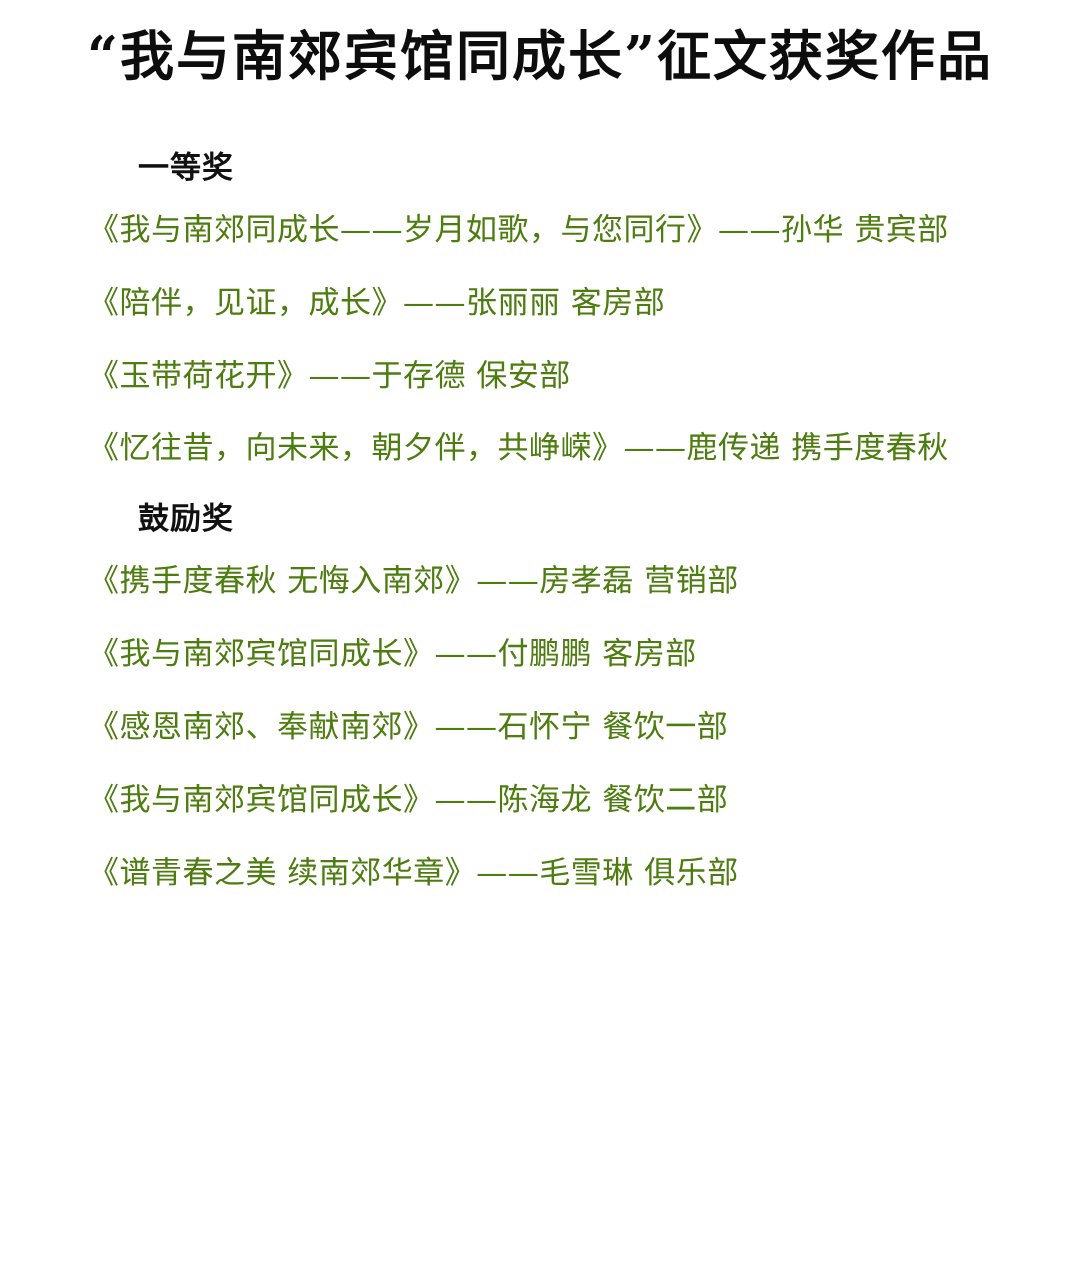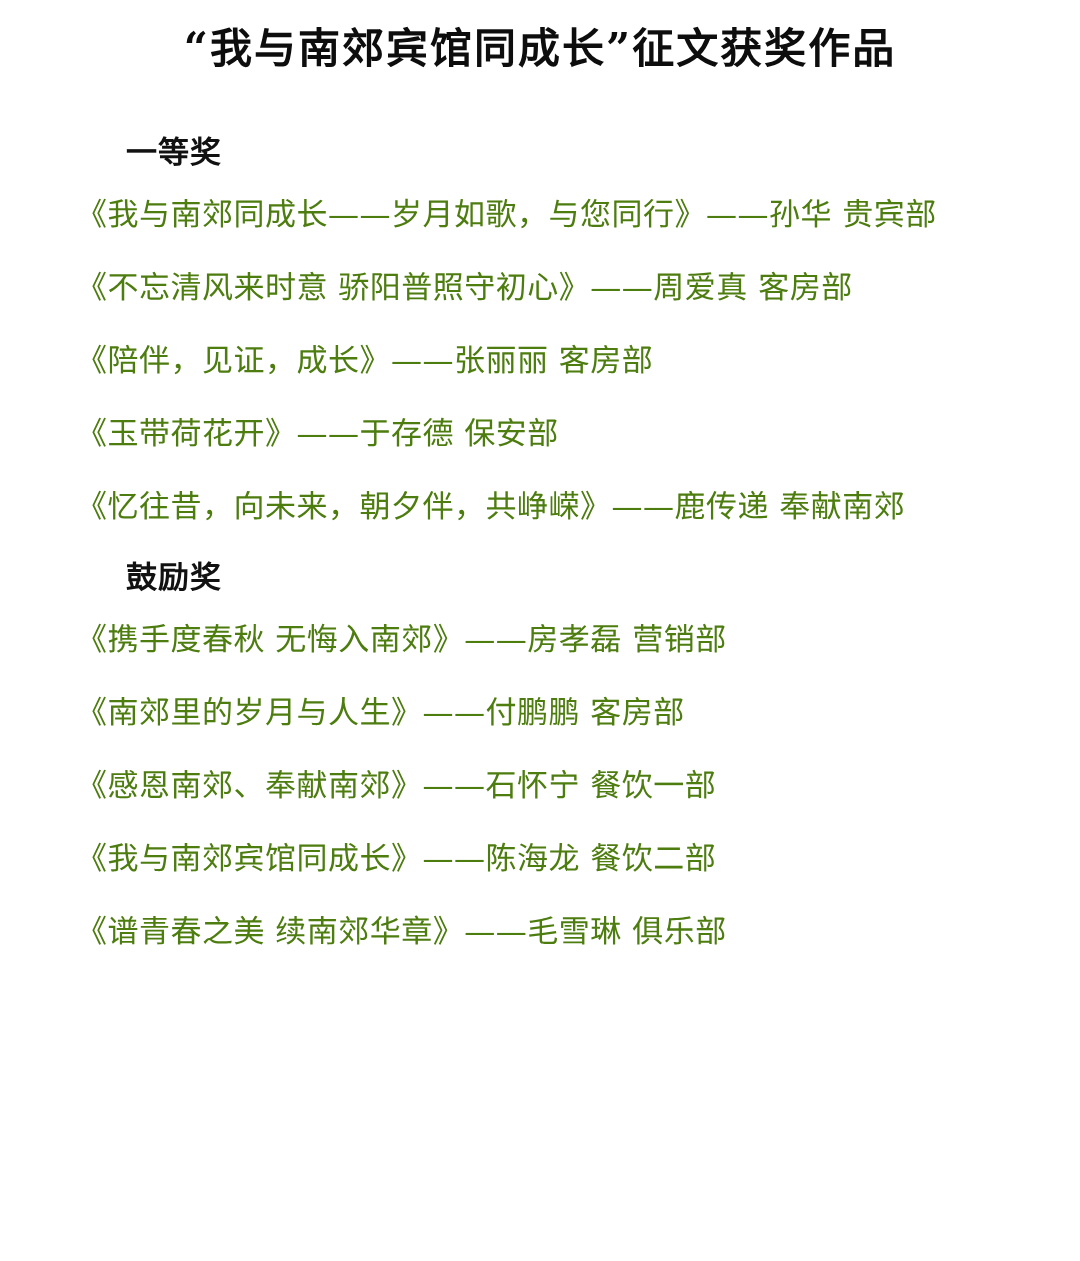--- a/index.html
+++ b/index.html
@@ -17,32 +17,32 @@
   }
   .page {
     width: 1080px;
     min-height: 1261px;
     box-sizing: border-box;
     padding: 0;
     position: relative;
   }
   .doc-title {
     text-align: center;
-    font-size: 42px;
+    font-size: 54px;
     font-weight: 700;
     letter-spacing: 2px;
     line-height: 1.2;
     margin: 14px 0 0 0;
     padding: 10px 20px 0 20px;
     color: #0d0d0d;
     font-family: "DejaVu Serif", "Liberation Serif", serif;
   }
   .body-block {
     margin-top: 58px;
-    padding: 0 40px 30px 48px;
+    padding: 0 40px 30px 60px;
   }
   .award-group {
     margin-bottom: 0;
   }
   .award-heading {
     font-size: 31px;
     font-weight: 700;
     line-height: 1.35;
     padding-left: 78px;
     margin: 0 0 18px 0;
@@ -70,32 +70,31 @@
   <h1 class="doc-title">“我与南郊宾馆同成长”征文获奖作品</h1>
 
   <div class="body-block">
 
     <div class="award-group">
       <div class="award-heading">一等奖</div>
       <div class="entry">《我与南郊同成长——岁月如歌，与您同行》——孙华 贵宾部</div>
     </div>
 
     <div class="award-group">
-      <div class="entry">《不忘清风来时意 骄阳普照守初心》——周爱真 客房部</div>
     </div>
 
     <div class="award-group">
       <div class="entry">《陪伴，见证，成长》——张丽丽 客房部</div>
       <div class="entry">《玉带荷花开》——于存德 保安部</div>
-      <div class="entry">《忆往昔，向未来，朝夕伴，共峥嵘》——鹿传递 奉献南郊</div>
+      <div class="entry">《忆往昔，向未来，朝夕伴，共峥嵘》——鹿传递 携手度春秋</div>
     </div>
 
     <div class="award-group">
       <div class="award-heading">鼓励奖</div>
       <div class="entry">《携手度春秋 无悔入南郊》——房孝磊 营销部</div>
-      <div class="entry">《南郊里的岁月与人生》——付鹏鹏 客房部</div>
+      <div class="entry">《我与南郊宾馆同成长》——付鹏鹏 客房部</div>
       <div class="entry">《感恩南郊、奉献南郊》——石怀宁 餐饮一部</div>
       <div class="entry">《我与南郊宾馆同成长》——陈海龙 餐饮二部</div>
       <div class="entry">《谱青春之美 续南郊华章》——毛雪琳 俱乐部</div>
     </div>
 
   </div>
 </div>
 
 </body></html>

